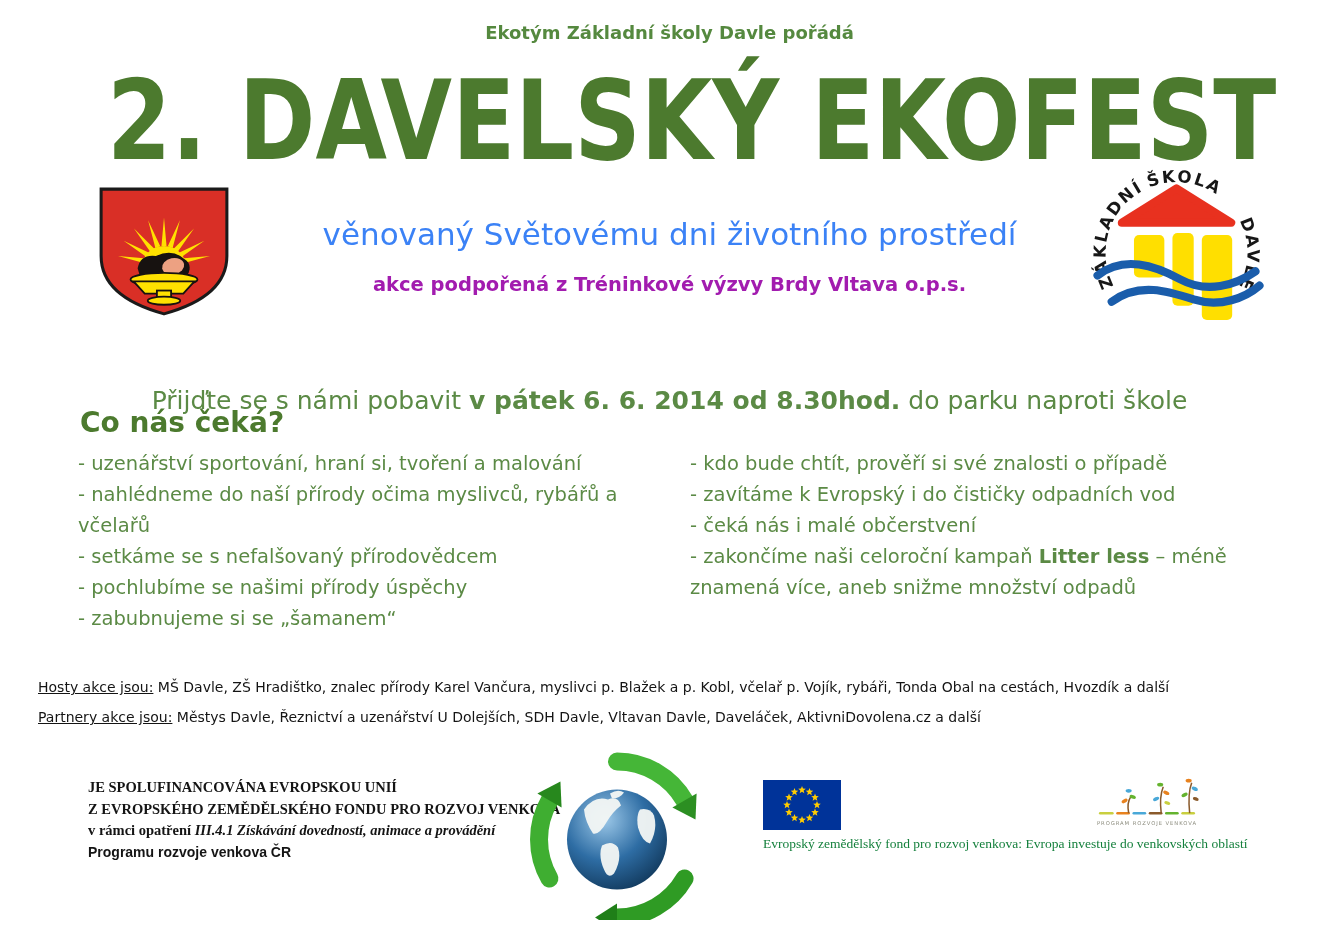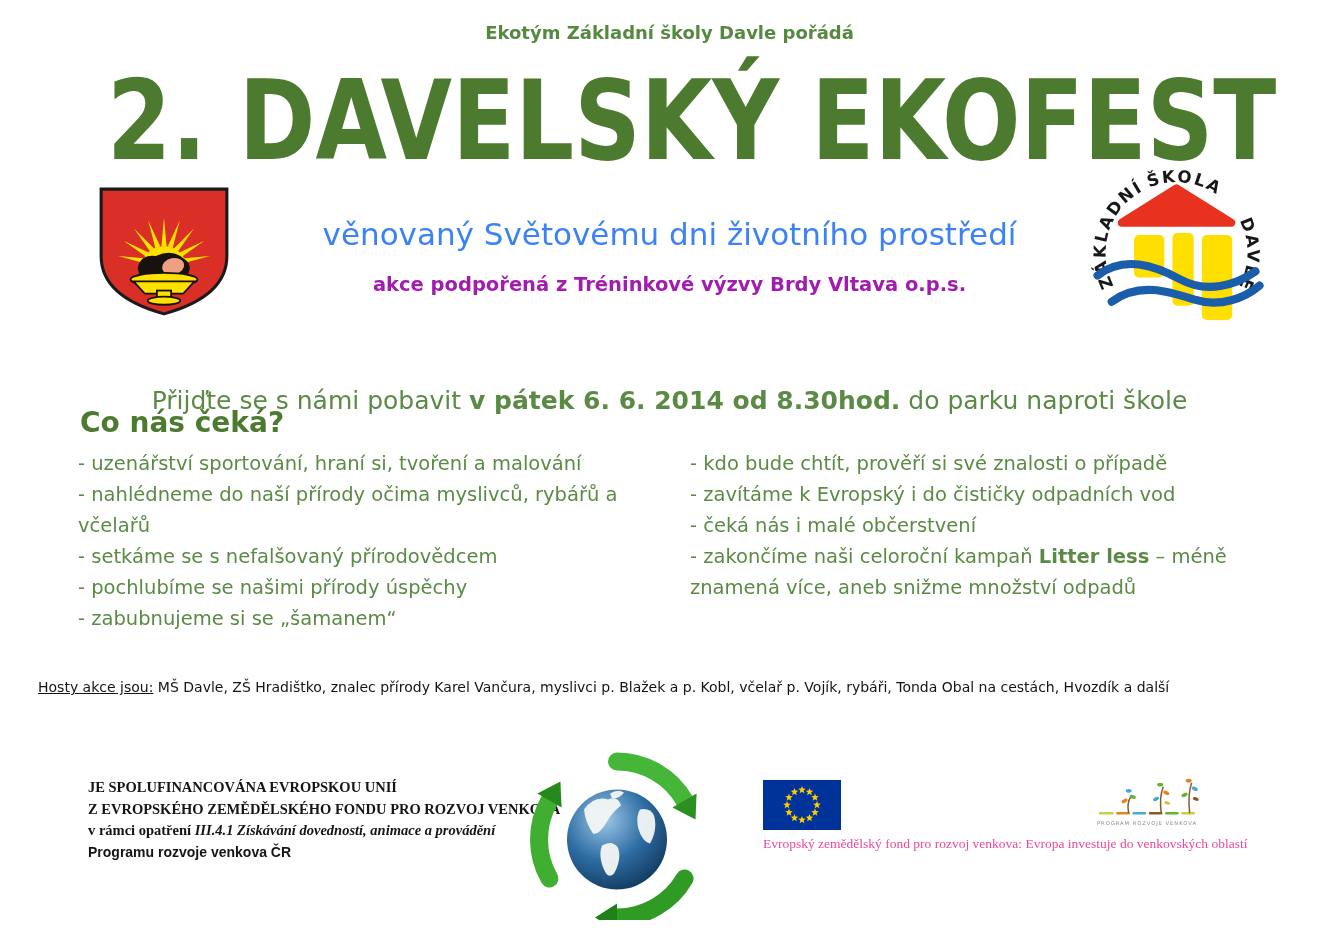--- a/index.html
+++ b/index.html
@@ -28,21 +28,21 @@
   .partners{left:38px;top:709px;}
   .small-line .lbl{text-decoration:underline;}
   .funding{
     left:88px;top:777px;font-family:"Liberation Serif",serif;
     font-size:14.5px;font-weight:bold;color:#141414;line-height:21.5px;white-space:nowrap;
   }
   .funding .sans{font-family:"Liberation Sans","DejaVu Sans",sans-serif;font-size:14px;}
   .funding i{font-style:italic;}
   .eu-caption{
     left:763px;top:836px;font-family:"Liberation Serif",serif;
-    font-size:13.5px;color:#ec4899;white-space:nowrap;
+    font-size:13.5px;color:#15803d;white-space:nowrap;
   }
   svg{display:block;}
 </style>
 </head>
 <body>
 
 <div class="page">
 
   <div class="abs center pre-title">Ekotým Základní školy Davle pořádá</div>
 
@@ -105,20 +105,23 @@
   <div class="abs list list-right">
     <div>- kdo bude chtít, prověří si své znalosti o případě</div>
     <div>- zavítáme k Evropský i do čističky odpadních vod</div>
     <div>- čeká nás i malé občerstvení</div>
     <div><span>- zakončíme naši celoroční kampaň </span><b>Litter less</b><span> – méně</span></div>
     <div>znamená více, aneb snižme množství odpadů</div>
   </div>
 
   <div class="abs small-line guests">
     <span class="lbl">Hosty akce jsou:</span><span> MŠ Davle, ZŠ Hradištko, znalec přírody Karel Vančura, myslivci p. Blažek a p. Kobl, včelař p. Vojík, rybáři, Tonda Obal na cestách, Hvozdík a další</span>
+  </div>
+  <div class="abs small-line partners">
+    <span class="lbl">Partnery akce jsou:</span><span> Městys Davle, Řeznictví a uzenářství U Dolejších, SDH Davle, Vltavan Davle, Daveláček, AktivniDovolena.cz a další</span>
   </div>
 
   <div class="abs funding">
     <div>JE SPOLUFINANCOVÁNA EVROPSKOU UNIÍ</div>
     <div>Z EVROPSKÉHO ZEMĚDĚLSKÉHO FONDU PRO ROZVOJ VENKOVA</div>
     <div><span>v rámci opatření </span><i>III.4.1 Získávání dovedností, animace a provádění</i></div>
     <div class="sans">Programu rozvoje venkova ČR</div>
   </div>
 
   <svg class="abs" style="left:522px;top:752px;" width="190" height="168" viewBox="0 0 190 165">

